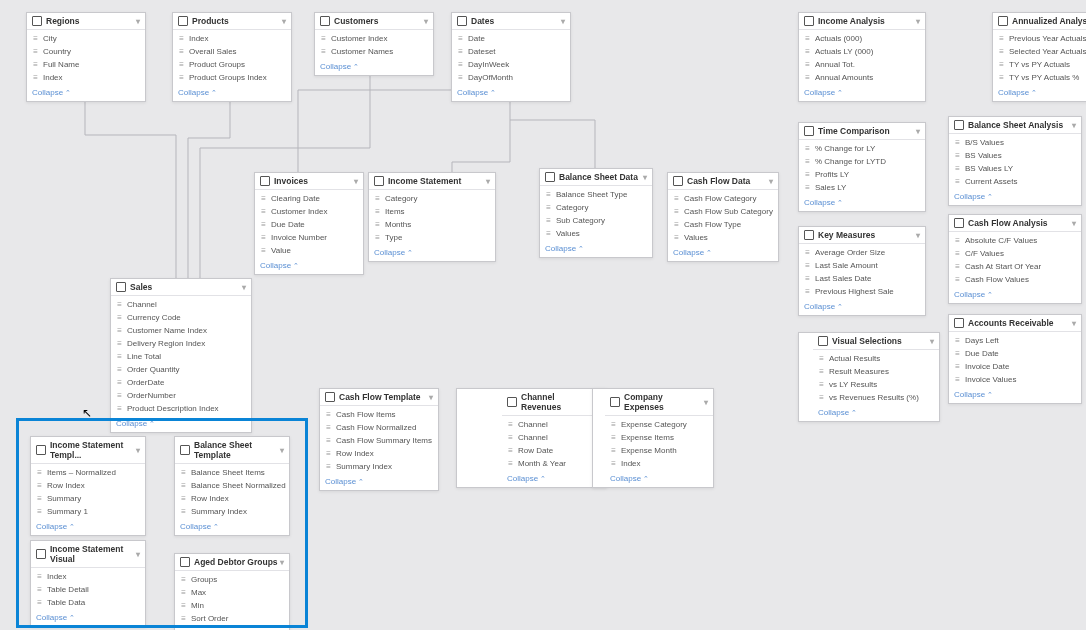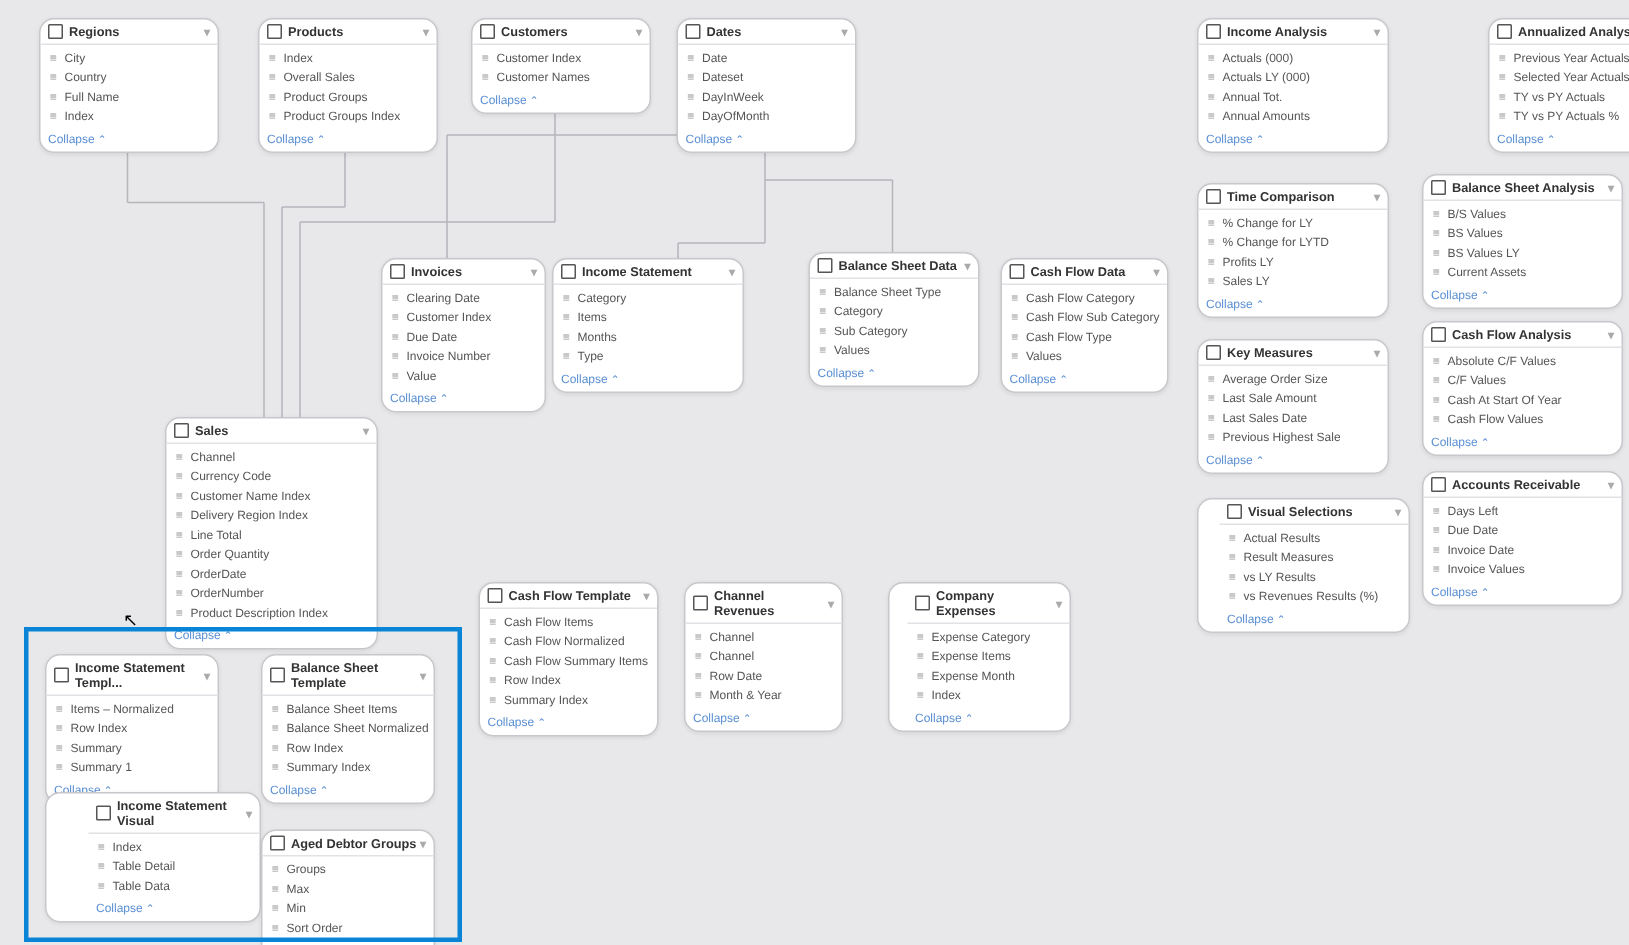--- a/index.html
+++ b/index.html
@@ -1,17 +1,17 @@
 <!DOCTYPE html>
 <html><head>
 <meta charset="utf-8">
 <style>
   html,body{margin:0;padding:0;width:1086px;height:630px;background:#e8e8ea;font-family:"Segoe UI",Arial,sans-serif;font-size:8px;color:#333;overflow:hidden}
   .canvas{position:relative;width:1086px;height:630px}
-  .tbl{position:absolute;background:#fff;border:1px solid #c8c8cc;border-radius:10px;box-shadow:0 1px 3px rgba(0,0,0,.08)}
+  .tbl{position:absolute;background:#fff;border:1px solid #c8c8cc;border-radius:0;box-shadow:0 1px 3px rgba(0,0,0,.08)}
   .tbl .hdr{display:flex;align-items:center;padding:3px 5px;border-bottom:1px solid #e2e2e6;font-weight:600;font-size:8.5px}
   .tbl .hdr .t-icon{width:8px;height:8px;border:1px solid #555;margin-right:4px;border-radius:1px;flex:none}
   .tbl .hdr .caret{margin-left:auto;color:#aaa;font-size:8px}
   .tbl .rows{padding:2px 0}
   .tbl .row{display:flex;align-items:center;padding:1px 5px;font-size:8px;line-height:11px;color:#555;white-space:nowrap;overflow:hidden;text-overflow:ellipsis}
   .tbl .row .f-icon{width:7px;margin-right:4px;color:#999;flex:none;text-align:center}
   .tbl .row .side{margin-left:auto;color:#bbb;font-size:8px}
   .tbl .collapse{padding:2px 5px 4px;font-size:8px;color:#5a8fd3}
   .tbl .collapse::after{content:" \2303";font-size:7px}
   .sel-box{position:absolute;border:3px solid #0a84d6;background:transparent;pointer-events:none}
@@ -365,21 +365,21 @@
             <span class="side"></span>
           </div>
           <div class="row">
             <span class="f-icon">≡</span>
             <span>Summary Index</span>
             <span class="side"></span>
           </div>
         </div>
         <div class="collapse">Collapse</div>
       </div>
-      <div class="tbl" style="left: 456px; top: 388px; width: 104px;">
+      <div class="tbl" style="left: 456px; top: 388px; width: 104px; padding-left: 45px;">
         <div class="hdr">
           <span class="t-icon"></span>
           <span>Channel Revenues</span>
           <span class="caret">▾</span>
         </div>
         <div class="rows">
           <div class="row">
             <span class="f-icon">≡</span>
             <span>Channel</span>
             <span class="side"></span>
@@ -485,21 +485,21 @@
             <span class="side"></span>
           </div>
           <div class="row">
             <span class="f-icon">≡</span>
             <span>Summary Index</span>
             <span class="side"></span>
           </div>
         </div>
         <div class="collapse">Collapse</div>
       </div>
-      <div class="tbl" style="left: 30px; top: 528px; width: 114px; padding-left: 28px;">
+      <div class="tbl" style="left: 30px; top: 540px; width: 114px;">
         <div class="hdr">
           <span class="t-icon"></span>
           <span>Income Statement Visual</span>
           <span class="caret">▾</span>
         </div>
         <div class="rows">
           <div class="row">
             <span class="f-icon">≡</span>
             <span>Index</span>
             <span class="side"></span>

